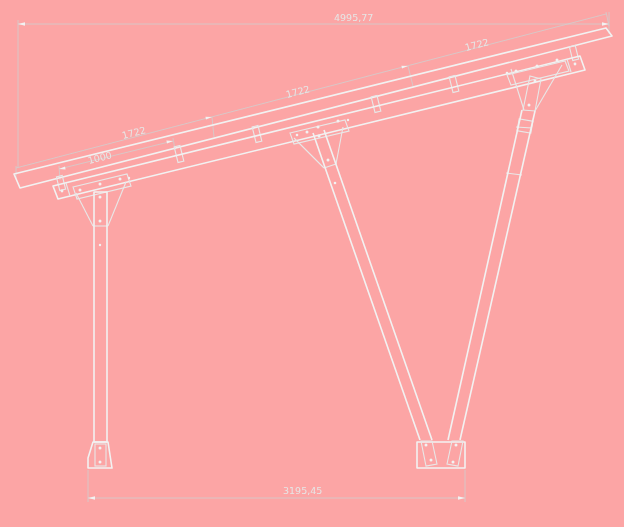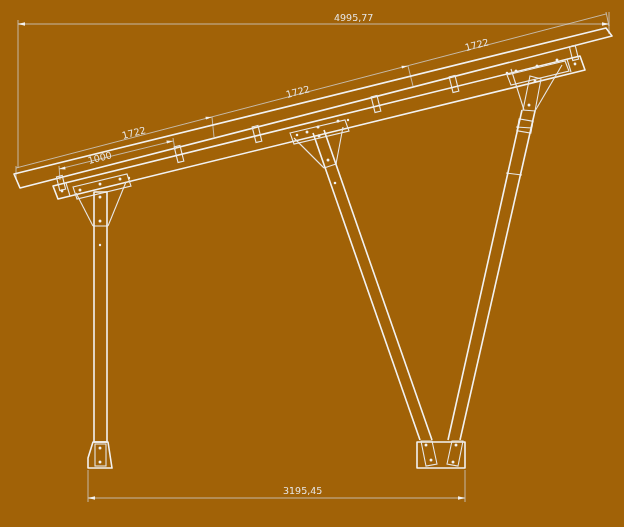--- a/index.html
+++ b/index.html
@@ -1,17 +1,17 @@
 <!DOCTYPE html>
 <html><head>
   <meta charset="utf-8">
   <style>
     html, body { margin:0; padding:0; background:#141414; }
     body { width:624px; height:527px; overflow:hidden; font-family:"DejaVu Sans", sans-serif; }
-    #canvas { position:absolute; left:0; top:0; width:624px; height:527px; background:#a16207; }
+    #canvas { position:absolute; left:0; top:0; width:624px; height:527px; background:#fca5a5; }
     svg { position:absolute; left:0; top:0; }
     .s { stroke:#f2f2f2; stroke-width:1.6; fill:none; stroke-linejoin:round; }
     .t { stroke:#e8e8e8; stroke-width:1.1; fill:none; }
     .d { stroke:#cfcfcf; stroke-width:0.8; fill:none; }
     .dot { fill:#f2f2f2; }
     .dimtxt { fill:#e6e6e6; font-family:"DejaVu Sans", sans-serif; font-size:9.5px; }
   </style>
 </head>
 <body>
 

